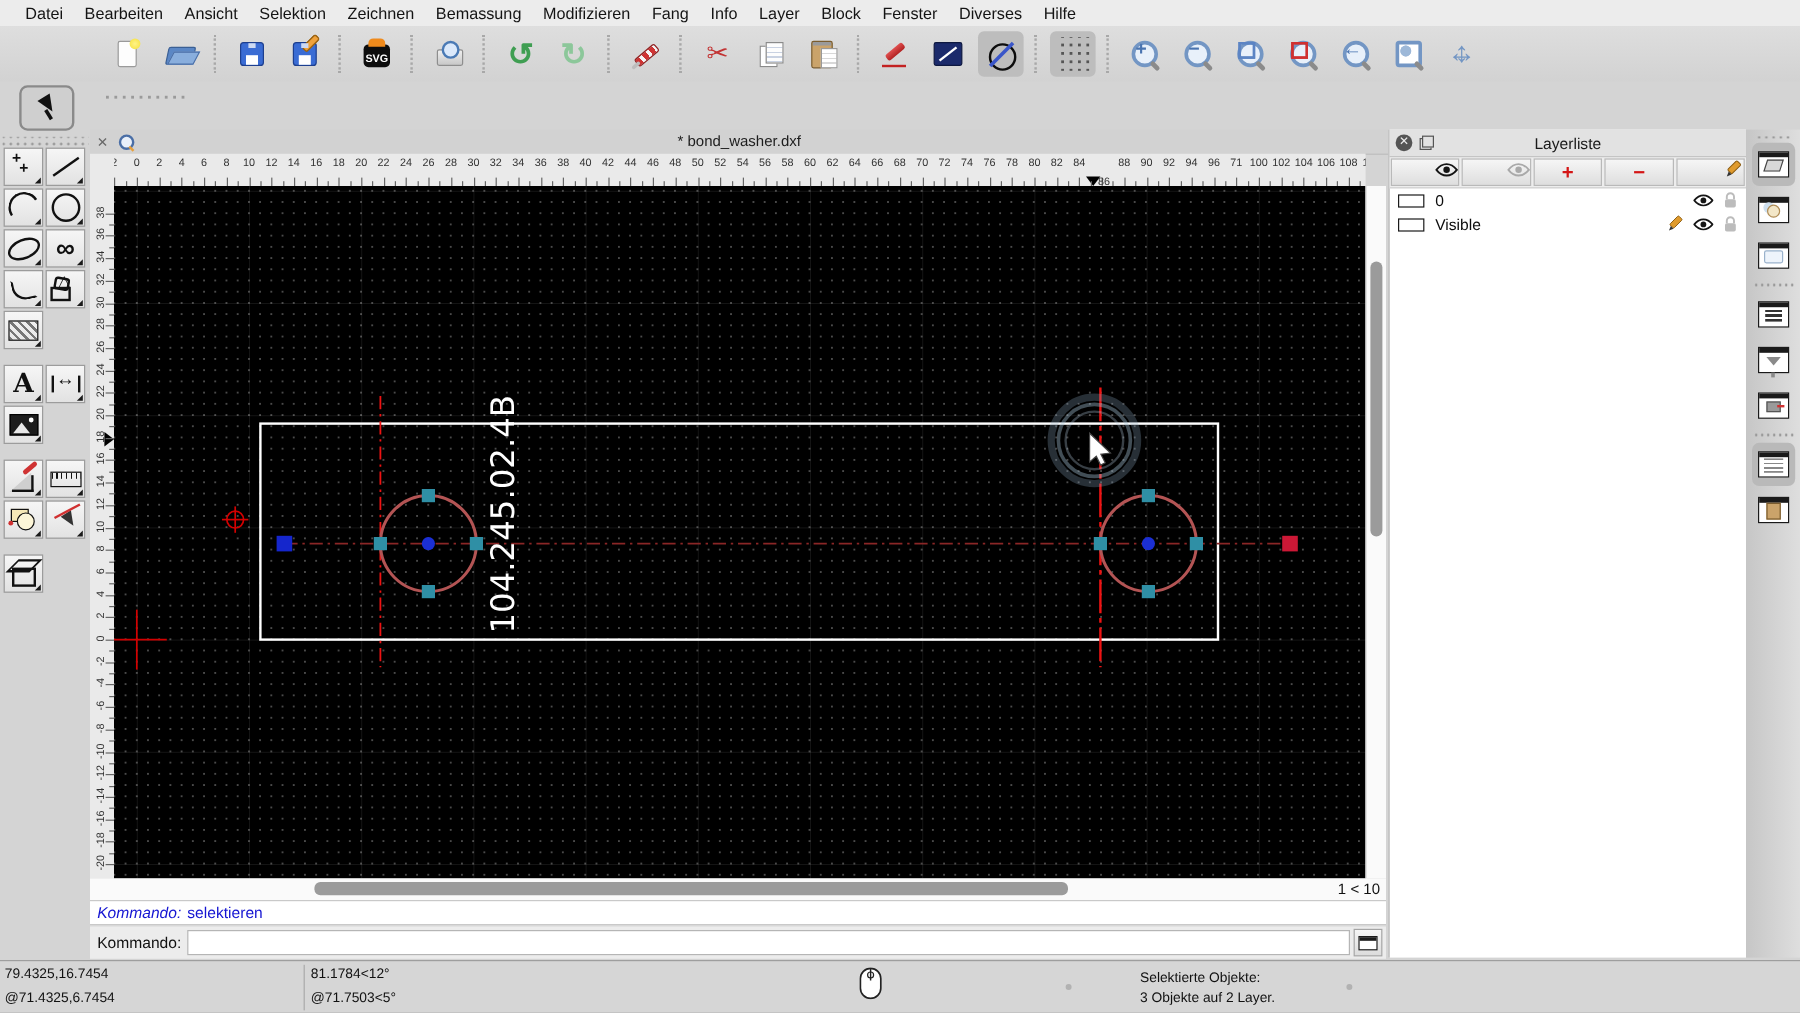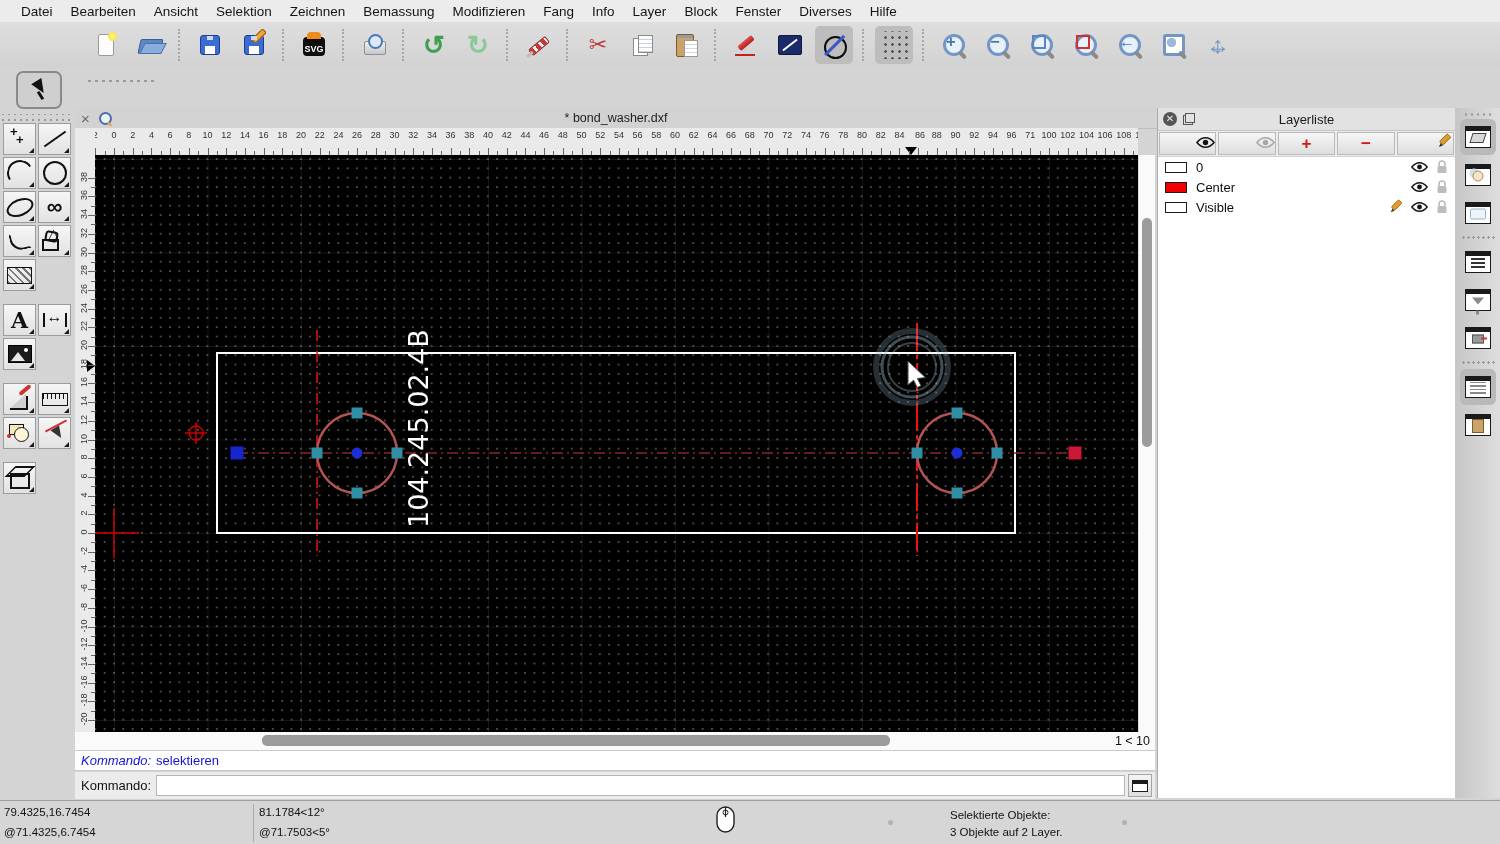--- a/index.html
+++ b/index.html
@@ -734,21 +734,21 @@
       <i class="htick major" style="left: 767px;"></i>
       <span class="hlabel" style="left: 767px;">80</span>
       <i class="htick" style="left: 776.35px;"></i>
       <i class="htick major" style="left: 785.7px;"></i>
       <span class="hlabel" style="left: 785.7px; text-align: right;">82</span>
       <i class="htick" style="left: 795.05px;"></i>
       <i class="htick major" style="left: 804.4px;"></i>
       <span class="hlabel" style="left: 804.4px;">84</span>
       <i class="htick" style="left: 813.75px;"></i>
       <i class="htick major" style="left: 823.1px;"></i>
-      <span class="hlabel" style="left: 825px;">86</span>
+      <span class="hlabel" style="left: 825px; margin-top: 16px;">86</span>
       <i class="htick" style="left: 832.45px;"></i>
       <i class="htick major" style="left: 841.8px;"></i>
       <span class="hlabel" style="left: 841.8px;">88</span>
       <i class="htick" style="left: 851.15px;"></i>
       <i class="htick major" style="left: 860.5px;"></i>
       <span class="hlabel" style="left: 860.5px;">90</span>
       <i class="htick" style="left: 869.85px;"></i>
       <i class="htick major" style="left: 879.2px;"></i>
       <span class="hlabel" style="left: 879.2px;">92</span>
       <i class="htick" style="left: 888.55px;"></i>
@@ -1004,37 +1004,20 @@
             </svg>
           </span>
           <span class="lic lock">
             <svg width="12" height="14" viewBox="0 0 12 14">
               <path d="M3 6 V4 a3 3 0 0 1 6 0 V6" fill="none" stroke="currentColor" stroke-width="1.6"></path>
               <rect x="1.5" y="6" width="9" height="7" rx="1.5" fill="currentColor"></rect>
             </svg>
           </span>
         </div>
 
-        <div class="lrow">
-          <span class="swatch" style="background: rgb(240, 0, 0);"></span>
-          <span class="lname">Center</span>
-
-          <span class="lic roweye">
-            <svg width="17" height="12" viewBox="0 0 24 16">
-              <path d="M12 2 C6.5 2 2.8 6 1.2 8 c1.6 2 5.3 6 10.8 6 s9.2-4 10.8-6 C21.2 6 17.5 2 12 2 Z" fill="none" stroke="currentColor" stroke-width="2"></path>
-              <circle cx="12" cy="8" r="3.4" fill="currentColor"></circle>
-            </svg>
-          </span>
-          <span class="lic lock">
-            <svg width="12" height="14" viewBox="0 0 12 14">
-              <path d="M3 6 V4 a3 3 0 0 1 6 0 V6" fill="none" stroke="currentColor" stroke-width="1.6"></path>
-              <rect x="1.5" y="6" width="9" height="7" rx="1.5" fill="currentColor"></rect>
-            </svg>
-          </span>
-        </div>
 
 
         <div class="lrow">
           <span class="swatch" style="background: rgb(255, 255, 255);"></span>
           <span class="lname">Visible</span>
           <span class="lic">
             <svg width="16" height="16" viewBox="0 0 17 17">
               <rect x="5" y="1" width="5" height="11" rx="1" fill="#e09b2d" stroke="#8a5c12" stroke-width="0.8" transform="rotate(45 8.5 8.5)"></rect>
               <path d="M3 14 l1.6-4 2.4 2.4 Z" fill="#333"></path>
             </svg>

